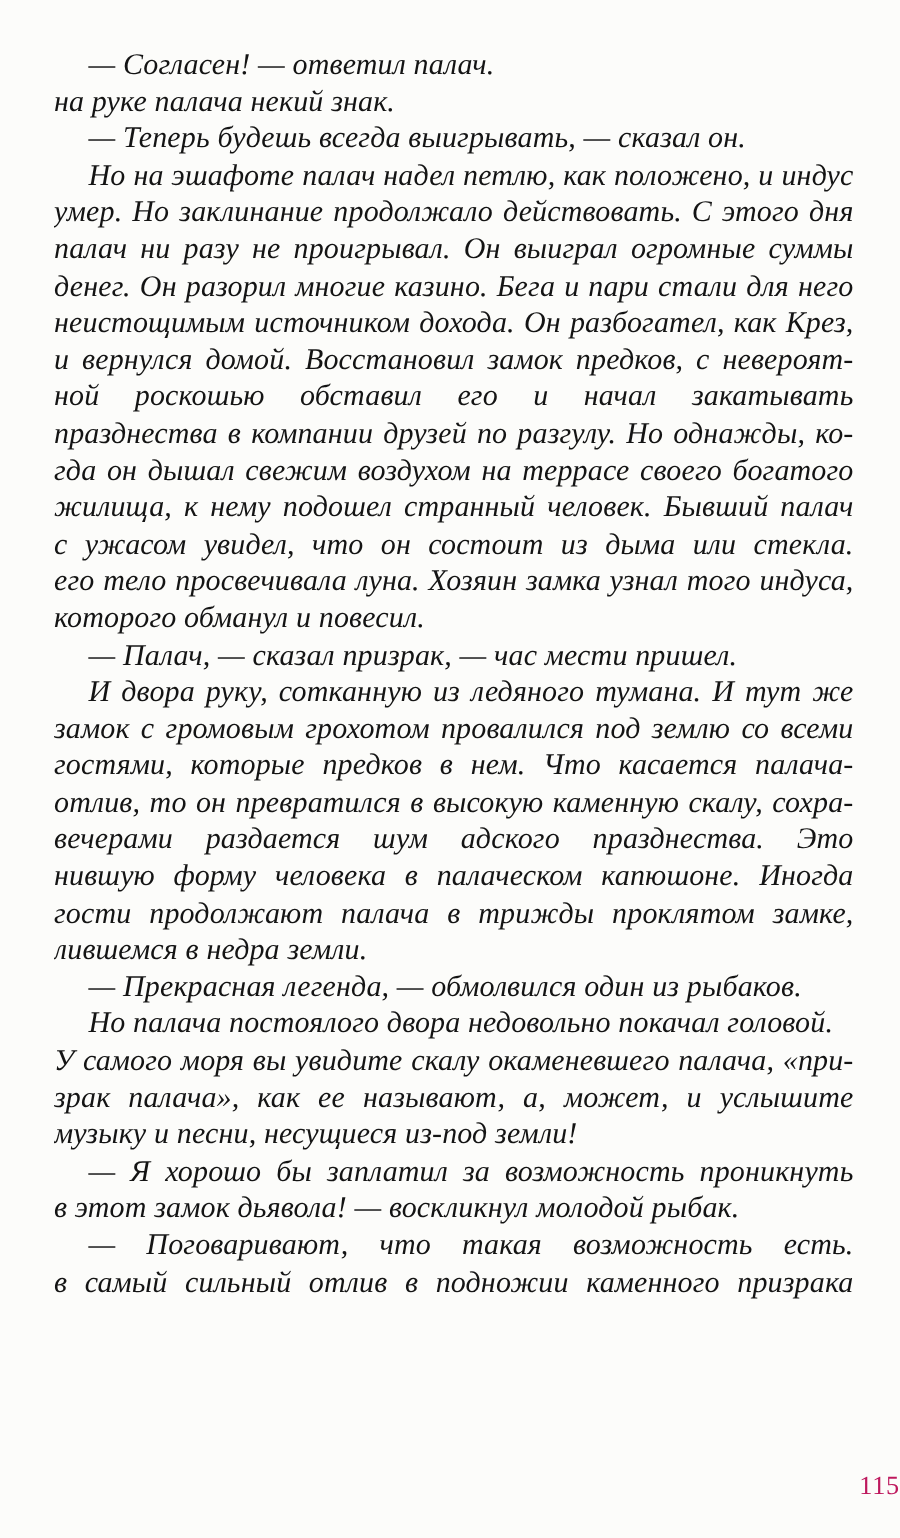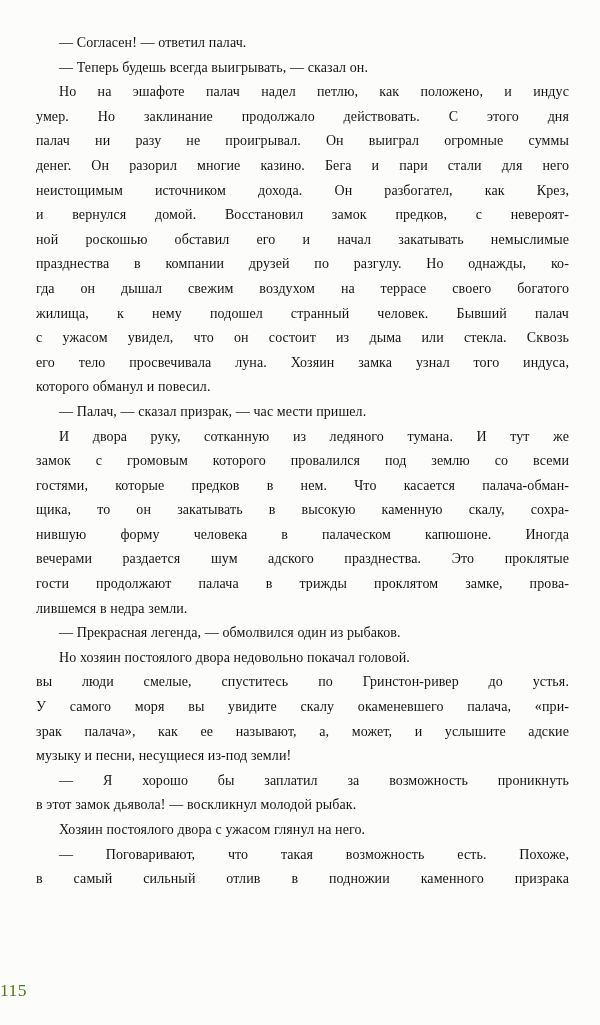--- a/index.html
+++ b/index.html
@@ -15,80 +15,80 @@
     width: 600px;
     height: 1025px;
     overflow: hidden;
     background: #fcfcfa;
   }
   .text-block {
     position: absolute;
     left: 36px;
     top: 31px;
     width: 533px;
-    font-size: 14px;
+    font-size: 20px;
+    font-style: italic;
   }
   .line {
     line-height: 24.6px;
     height: 24.6px;
     max-height: 24.6px;
     overflow: hidden;
     letter-spacing: 0.1px;
   }
   .line.indent { text-indent: 23px; }
   .line.fill {
     text-align: justify;
     text-align-last: justify;
   }
   .page-number {
     position: absolute;
     left: 0;
     right: 0;
     top: 980px;
-    text-align: left;
+    text-align: right;
     font-size: 17.5px;
     letter-spacing: 0.5px;
-    color: #4d7c0f;
+    color: #be185d;
   }
 </style>
 </head>
 <body>
 
 <div class="page">
   <div class="text-block">
       <div class="line indent">— Согласен! — ответил палач.</div>
+      <div class="line">на руке палача некий знак.</div>
       <div class="line indent">— Теперь будешь всегда выигрывать, — сказал он.</div>
       <div class="line indent fill">Но на эшафоте палач надел петлю, как положено, и индус</div>
       <div class="line fill">умер. Но заклинание продолжало действовать. С этого дня</div>
       <div class="line fill">палач ни разу не проигрывал. Он выиграл огромные суммы</div>
       <div class="line fill">денег. Он разорил многие казино. Бега и пари стали для него</div>
       <div class="line fill">неистощимым источником дохода. Он разбогател, как Крез,</div>
       <div class="line fill">и вернулся домой. Восстановил замок предков, с невероят-</div>
       <div class="line fill">ной роскошью обставил его и начал закатывать немыслимые</div>
       <div class="line fill">празднества в компании друзей по разгулу. Но однажды, ко-</div>
       <div class="line fill">гда он дышал свежим воздухом на террасе своего богатого</div>
       <div class="line fill">жилища, к нему подошел странный человек. Бывший палач</div>
       <div class="line fill">с ужасом увидел, что он состоит из дыма или стекла. Сквозь</div>
       <div class="line fill">его тело просвечивала луна. Хозяин замка узнал того индуса,</div>
       <div class="line">которого обманул и повесил.</div>
       <div class="line indent">— Палач, — сказал призрак, — час мести пришел.</div>
       <div class="line indent fill">И двора руку, сотканную из ледяного тумана. И тут же</div>
-      <div class="line fill">замок с громовым которого провалился под землю со всеми</div>
+      <div class="line fill">замок с громовым грохотом провалился под землю со всеми</div>
       <div class="line fill">гостями, которые предков в нем. Что касается палача-обман-</div>
-      <div class="line fill">щика, то он закатывать в высокую каменную скалу, сохра-</div>
+      <div class="line fill">отлив, то он превратился в высокую каменную скалу, сохра-</div>
+      <div class="line fill">вечерами раздается шум адского празднества. Это проклятые</div>
       <div class="line fill">нившую форму человека в палаческом капюшоне. Иногда</div>
-      <div class="line fill">вечерами раздается шум адского празднества. Это проклятые</div>
       <div class="line fill">гости продолжают палача в трижды проклятом замке, прова-</div>
       <div class="line">лившемся в недра земли.</div>
       <div class="line indent">— Прекрасная легенда, — обмолвился один из рыбаков.</div>
-      <div class="line indent">Но хозяин постоялого двора недовольно покачал головой.</div>
-      <div class="line fill">вы люди смелые, спуститесь по Гринстон-ривер до устья.</div>
+      <div class="line indent">Но палача постоялого двора недовольно покачал головой.</div>
       <div class="line fill">У самого моря вы увидите скалу окаменевшего палача, «при-</div>
       <div class="line fill">зрак палача», как ее называют, а, может, и услышите адские</div>
       <div class="line">музыку и песни, несущиеся из-под земли!</div>
       <div class="line indent fill">— Я хорошо бы заплатил за возможность проникнуть</div>
       <div class="line">в этот замок дьявола! — воскликнул молодой рыбак.</div>
-      <div class="line indent">Хозяин постоялого двора с ужасом глянул на него.</div>
       <div class="line indent fill">— Поговаривают, что такая возможность есть. Похоже,</div>
       <div class="line fill">в самый сильный отлив в подножии каменного призрака</div>
     </div>
   <div class="page-number">115</div>
 </div>
 
 </body></html>

